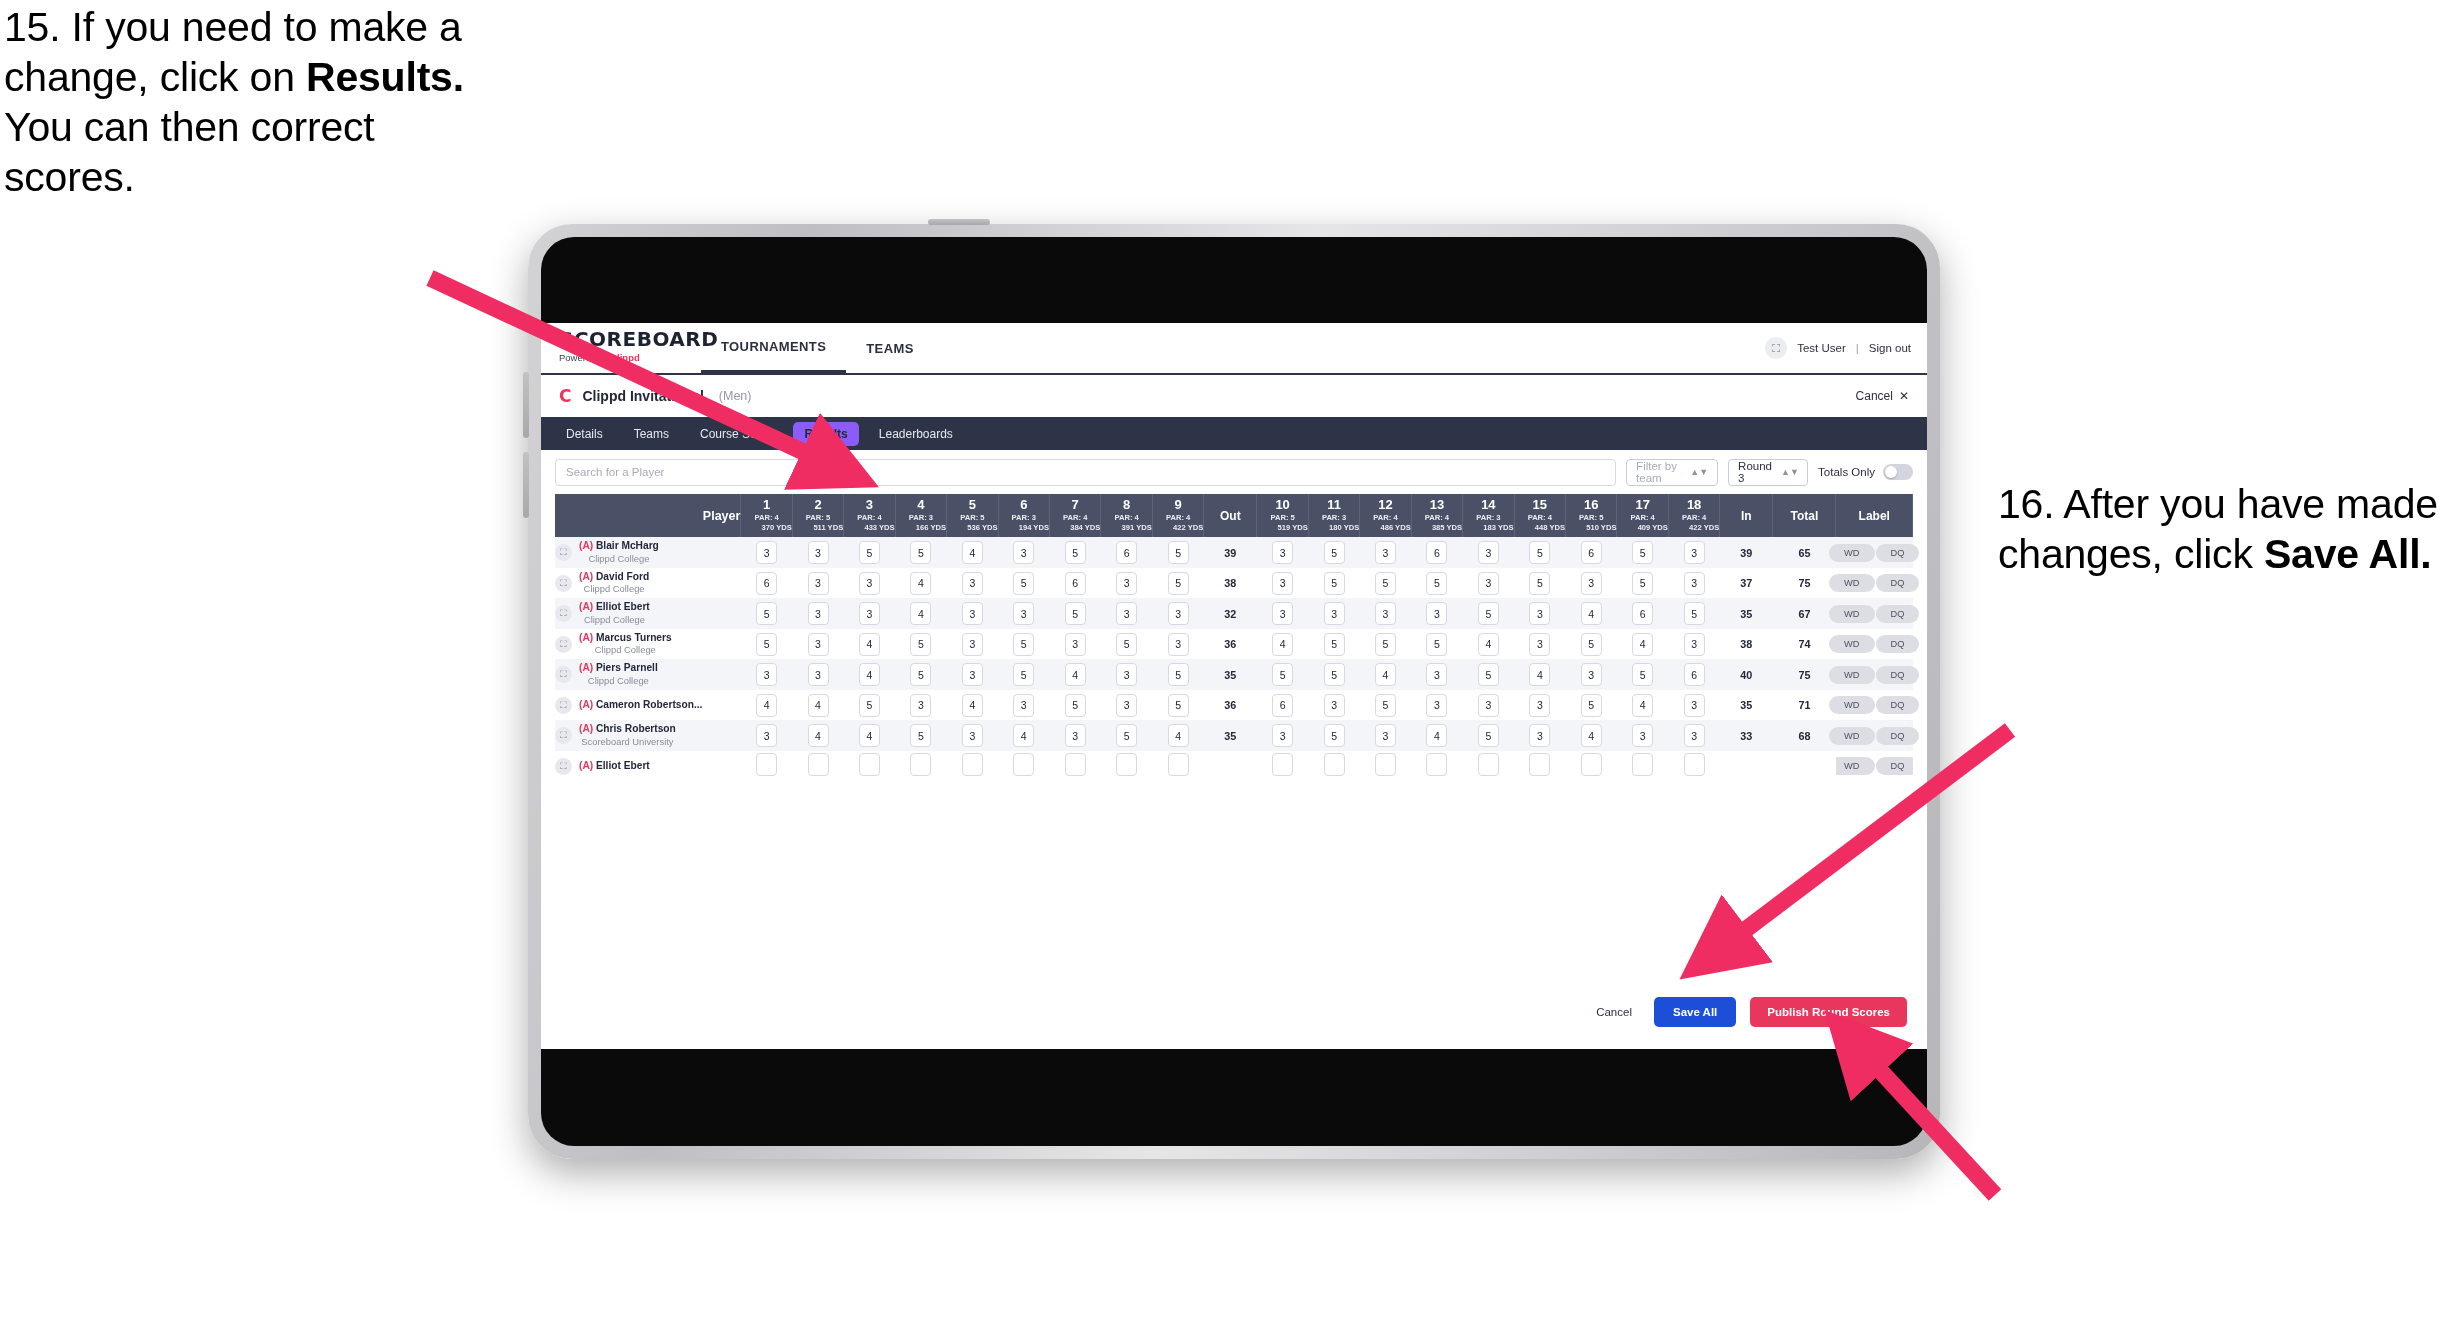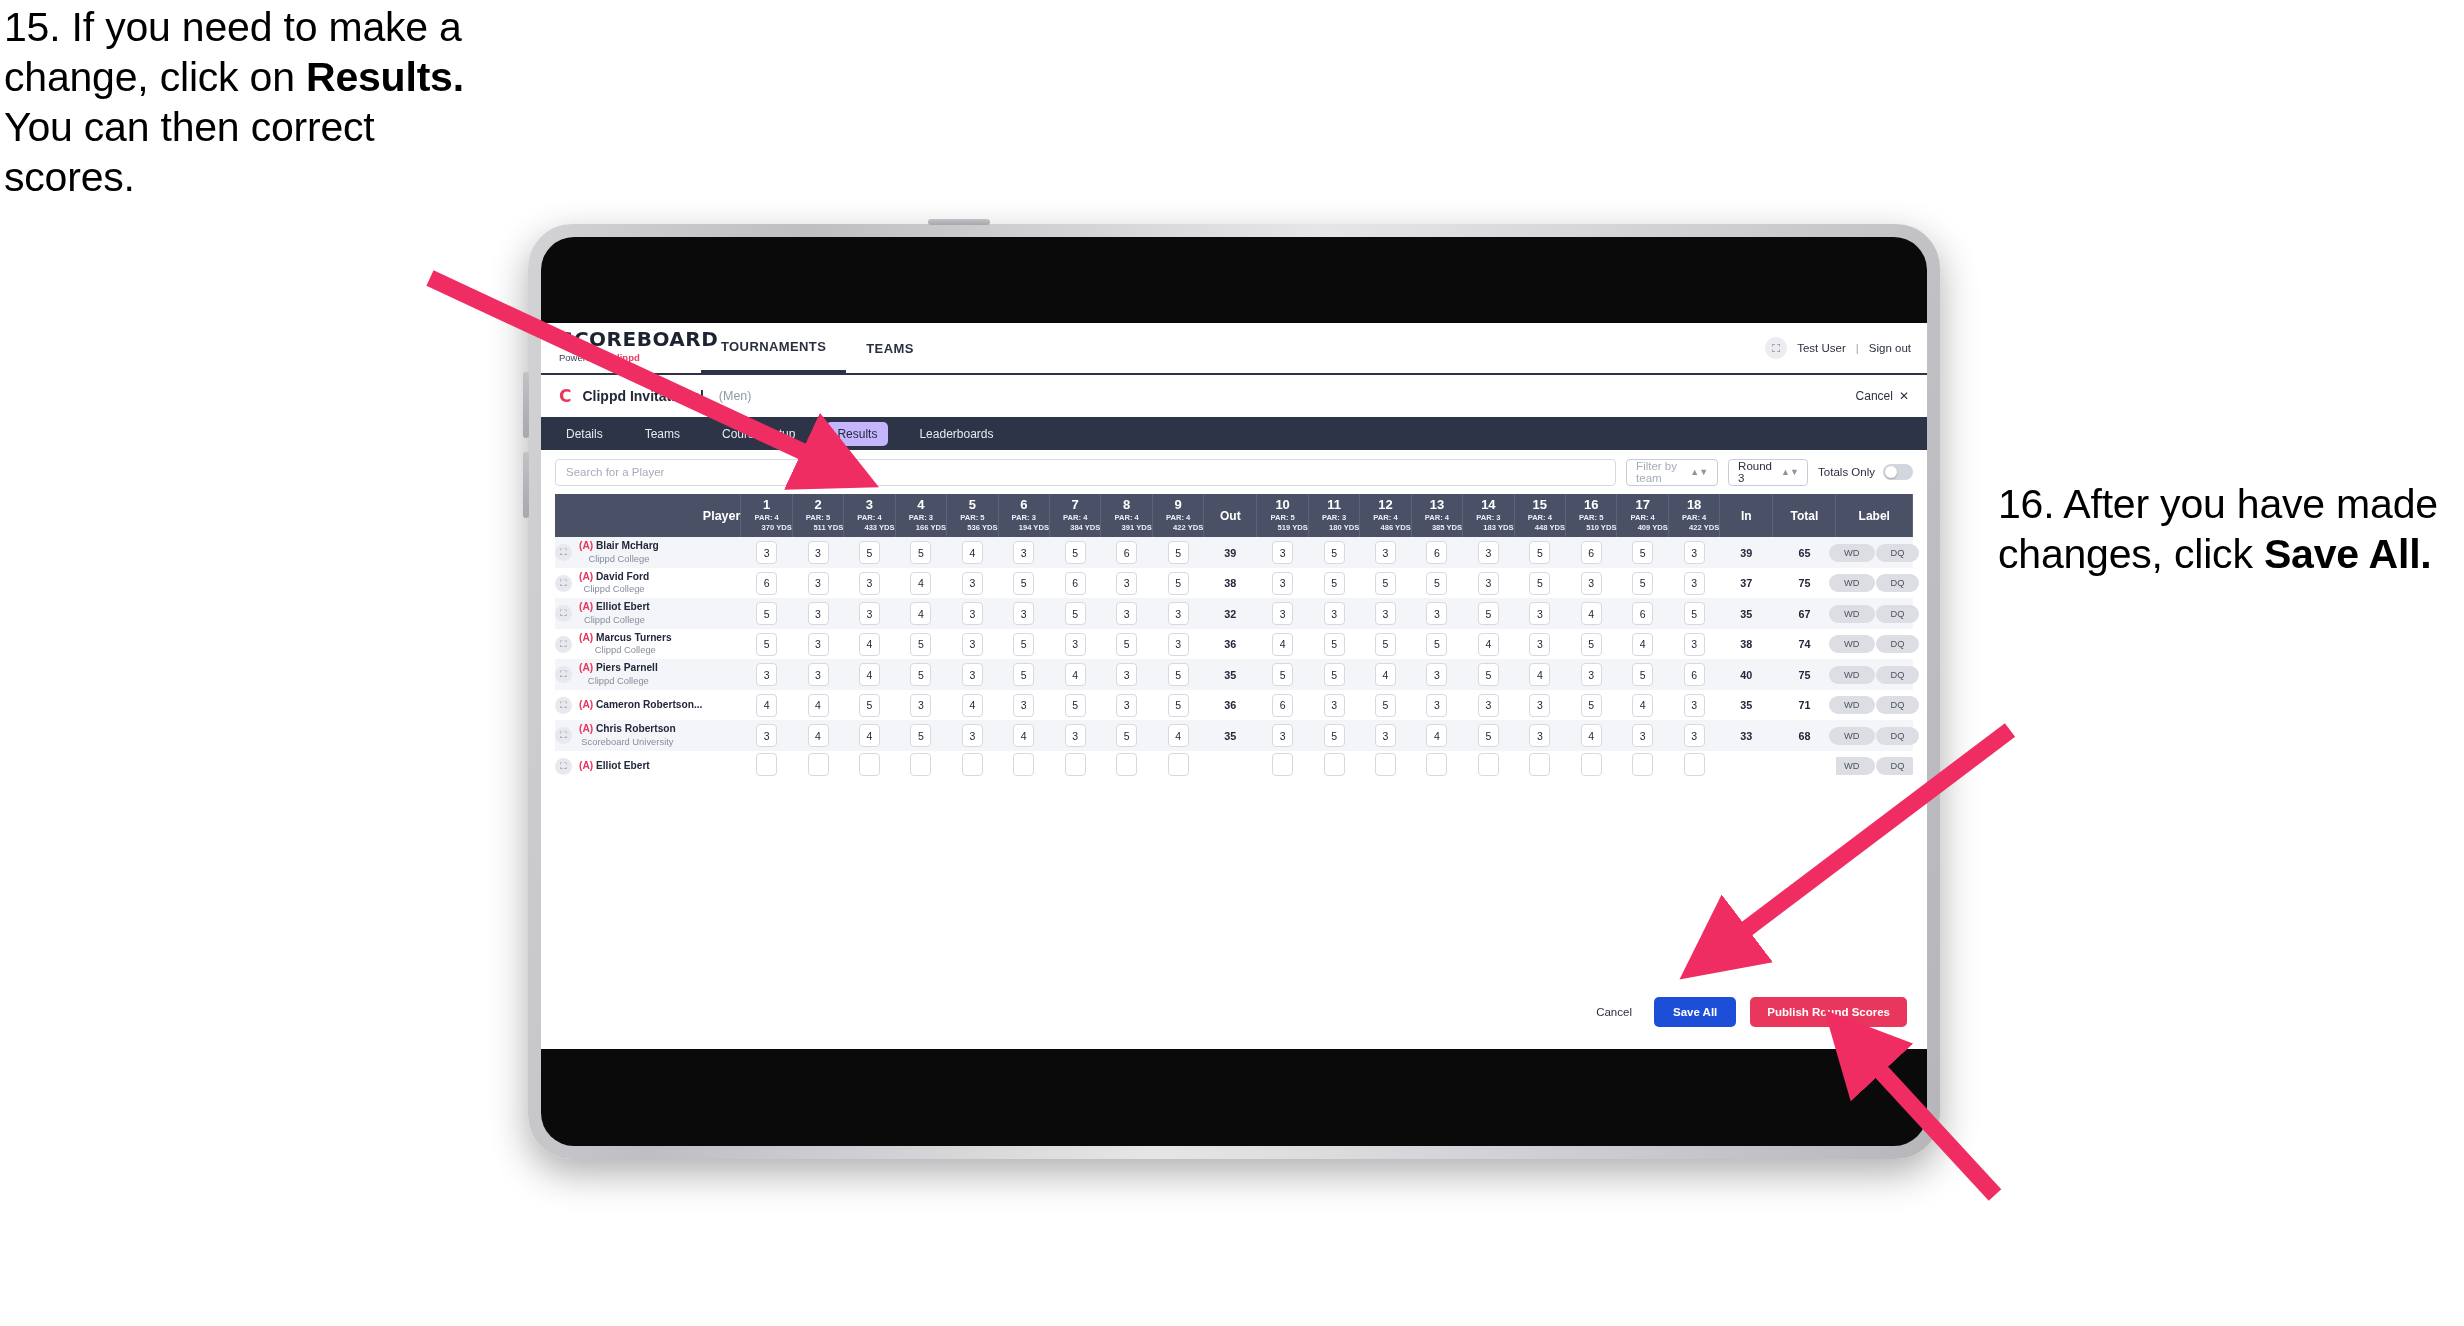--- a/index.html
+++ b/index.html
@@ -104,27 +104,27 @@
   .t-logo { color: #e8365d; font-weight: 800; font-size: 17px;
             font-family: "DejaVu Sans", sans-serif; }
   .t-name { font-size: 14px; font-weight: 600; color: #23283a; }
   .t-gender { font-size: 12.5px; color: #9298a8; margin-left: 4px; }
   #t-cancel { margin-left: auto; font-size: 12px; color: #2b3040;
               display: flex; align-items: center; gap: 6px; cursor: pointer; }
 
   
   #sec-tabs {
     height: 33px; background: #2d3448; display: flex;
-    align-items: center; padding: 0 14px; gap: 20px;
+    align-items: center; padding: 0 14px; gap: 9px;
   }
   .sec-tab {
     font-size: 12px; color: #e7e9ef; padding: 5px 11px;
     border-radius: 5px; cursor: pointer;
   }
-  .sec-tab.active { background: #c4b5fd; color: #23283a; font-weight: 400; }
+  .sec-tab.active { background: #8b5cf6; color: #23283a; font-weight: 700; }
 
   
   #filterbar {
     height: 44px; display: flex; align-items: center;
     padding: 0 14px; gap: 10px; background: #fff;
   }
   #search-input {
     flex: 1; height: 27px; border: 1px solid #d6d9e0; border-radius: 4px;
     padding: 0 10px; font-size: 11.5px; color: #2b3040;
     font-family: "Liberation Sans", sans-serif; background:#fff;

